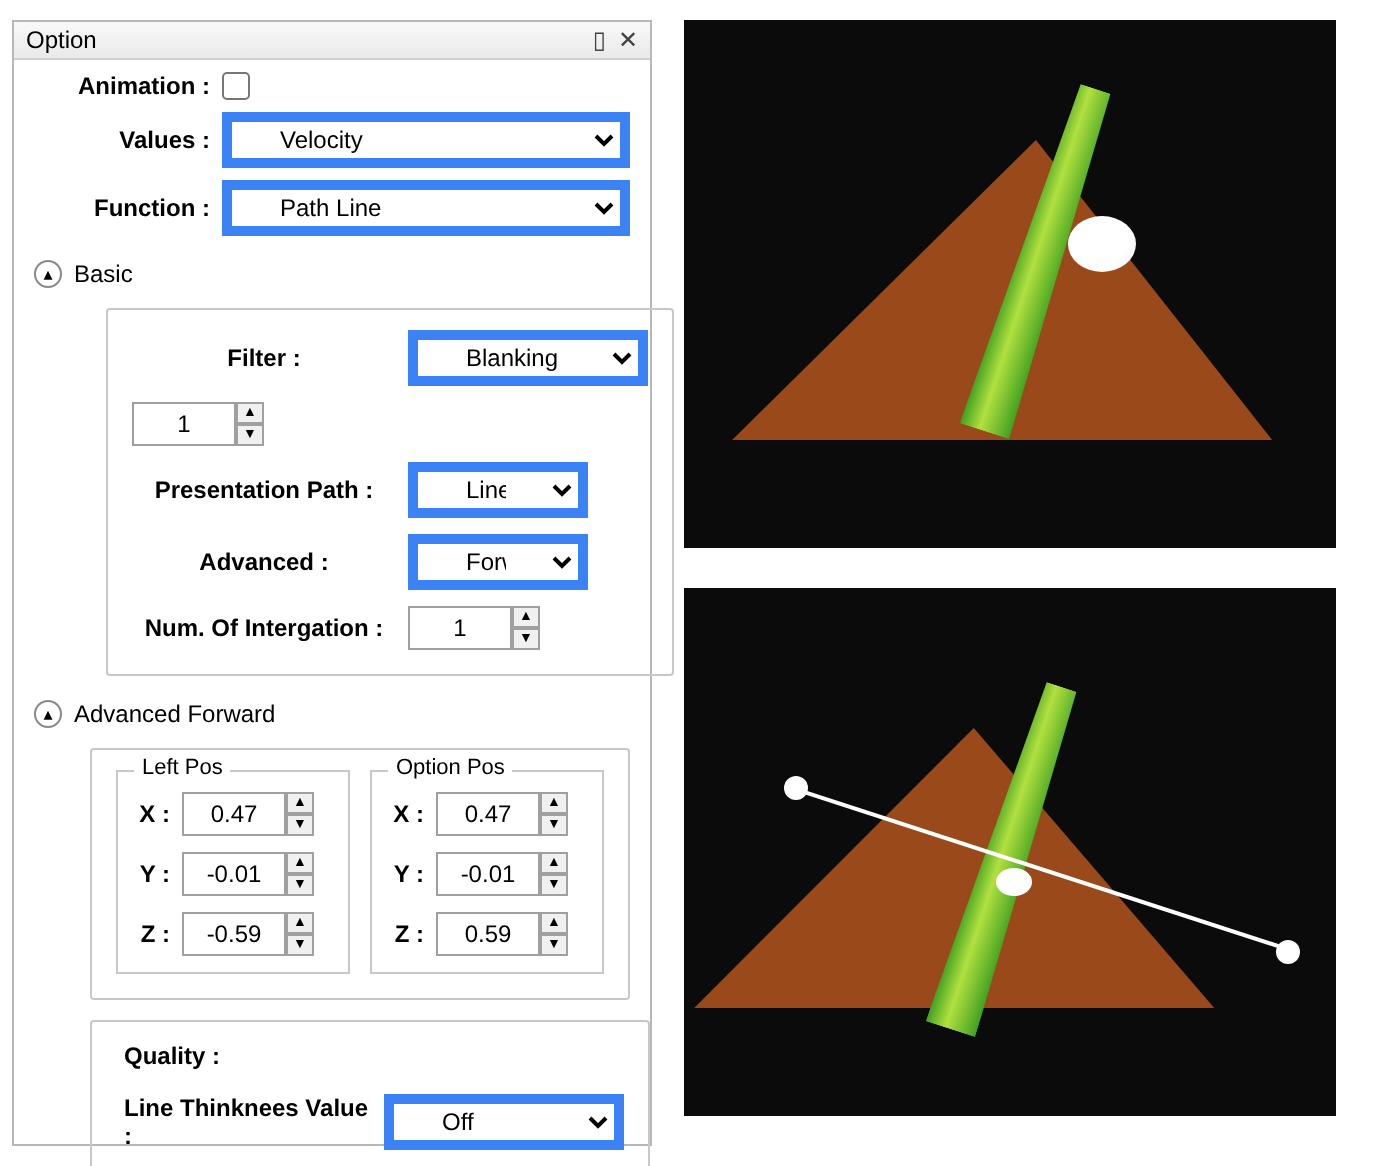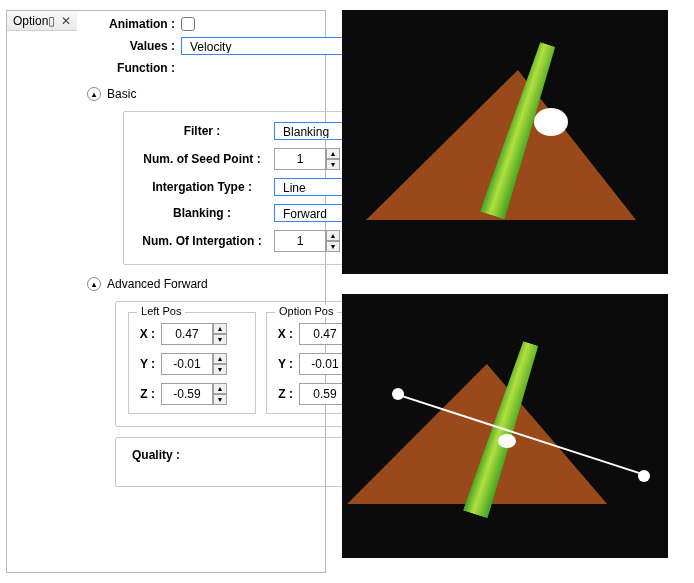--- a/index.html
+++ b/index.html
@@ -1,29 +1,29 @@
 <!DOCTYPE html>
 <html><head>
   <meta charset="utf-8">
   <style>
     * { box-sizing: border-box; margin: 0; padding: 0; font-family: "Segoe UI", Tahoma, sans-serif; font-size: 12px; }
     body { background: #fff; width: 694px; height: 583px; display: flex; gap: 16px; padding: 10px 10px 10px 6px; }
     
-    .panel { width: 320px; border: 1px solid #b8b8b8; background: #fff; display: flex; flex-direction: row; }
+    .panel { width: 320px; border: 1px solid #b8b8b8; background: #fff; display: flex; flex-direction: column; }
     .title-bar { display: flex; align-items: center; justify-content: space-between; padding: 2px 6px; border-bottom: 1px solid #d0d0d0; background: linear-gradient(#f9f9f9,#e9e9e9); height: 20px; }
     .title-text { font-size: 12px; }
     .title-icons { display: flex; gap: 6px; }
     .title-icons span { cursor: pointer; color: #444; }
     
     .body { padding: 6px 10px 10px 10px; flex: 1; display: flex; flex-direction: column; gap: 6px; }
     
     .row { display: flex; align-items: center; gap: 6px; }
     .row .label { text-align: right; width: 88px; font-weight: bold; }
     
-    select { border: 1px solid #3b82f6; background: #fff; height: 18px; padding: 1px 4px; font-size: 12px; }
+    select { border: 5px solid #3b82f6; background: #fff; height: 28px; padding: 1px 20px; font-size: 12px; }
     select.full { flex: 1; }
     
     input[type="checkbox"] { width: 14px; height: 14px; }
     
     .section-head { display: flex; align-items: center; gap: 6px; margin-top: 6px; }
     .collapse-btn { width: 14px; height: 14px; border: 1px solid #888; border-radius: 50%; display: flex; align-items: center; justify-content: center; font-size: 9px; line-height: 1; cursor: pointer; background: #fff; }
     
     fieldset.box { border: 1px solid #c8c8c8; border-radius: 2px; padding: 10px 12px 12px 12px; margin-top: 4px; }
     
     .frow { display: flex; align-items: center; gap: 6px; margin-bottom: 8px; }
@@ -72,47 +72,47 @@
     <div class="row">
       <span class="label">Animation :</span>
       <input type="checkbox" style="">
     </div>
     <div class="row">
       <span class="label">Values :</span>
       <select class="full"><option>Velocity</option></select>
     </div>
     <div class="row">
       <span class="label">Function :</span>
+      <select class="full"><option>Path Line</option></select>
     </div>
 
     <div class="section-head">
       <span class="collapse-btn">▴</span>
       <span>Basic</span>
     </div>
     <fieldset class="box" style="margin-left:36px;">
       <div class="frow">
         <span class="flabel">Filter :</span>
         <select class="med" style="width:120px"><option>Blanking</option></select>
       </div>
       <div class="frow">
-        <span class="flabel">Num. of Seed Point :</span>
         <span class="spinner">
           <input value="1" style="">
           <span class="spin">
               <button>▲</button>
               <button>▼</button>
             </span>
         </span>
       </div>
       <div class="frow">
-        <span class="flabel">Intergation Type :</span>
+        <span class="flabel">Presentation Path :</span>
         <select class="med"><option>Line</option></select>
       </div>
       <div class="frow">
-        <span class="flabel">Blanking :</span>
+        <span class="flabel">Advanced :</span>
         <select class="med"><option>Forward</option></select>
       </div>
       <div class="frow">
         <span class="flabel">Num. Of Intergation :</span>
         <span class="spinner">
           <input value="1" style="">
           <span class="spin">
               <button>▲</button>
               <button>▼</button>
             </span>
@@ -193,20 +193,24 @@
               </span>
             </div>
         </div>
       </div>
     </fieldset>
 
     <fieldset class="box" style="margin-left:28px;">
       <div class="qrow">
         <span class="qlabel tight">Quality :</span>
       </div>
+      <div class="qrow">
+        <span class="qlabel">Line Thinknees Value :</span>
+        <select style="width:120px"><option>Off</option></select>
+      </div>
 
     </fieldset>
 
   </div>
 </div>
 
 <div class="right-col">
   <div class="viewport">
     <div class="tri1"></div>
     <div class="tri1-grad"></div>

